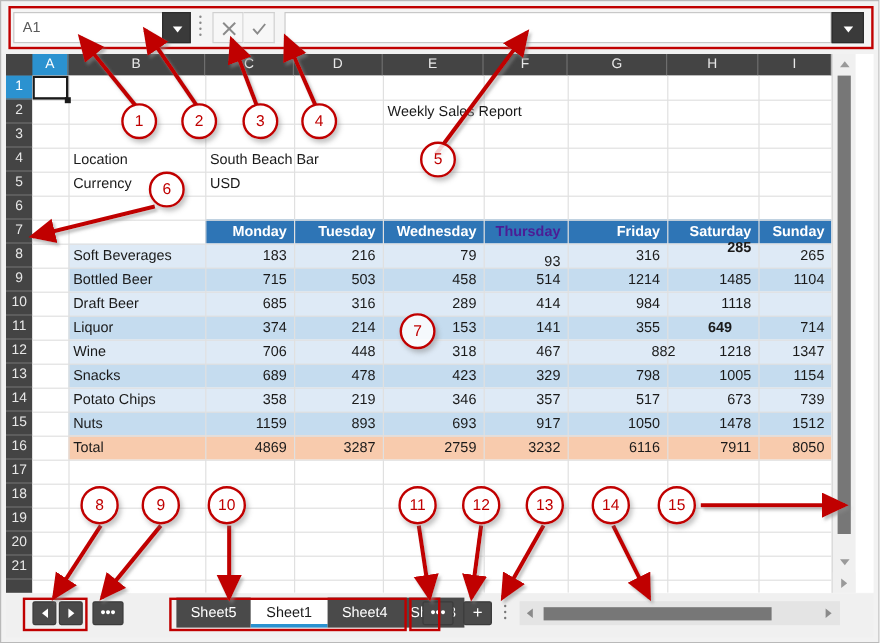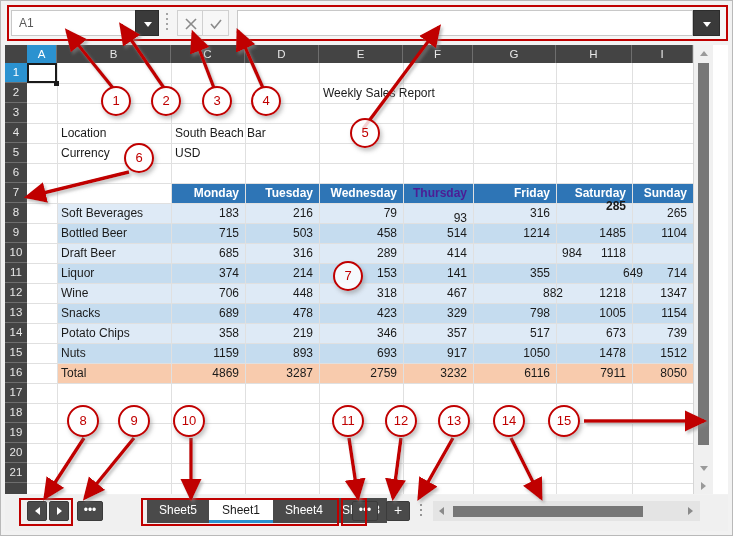--- a/index.html
+++ b/index.html
@@ -229,30 +229,30 @@
           <div class="cell r" style="left: 292px; width: 78px; top: 160px;">458</div>
           <div class="cell r" style="left: 376px; width: 64px; top: 160px;">514</div>
           <div class="cell r" style="left: 446px; width: 77px; top: 160px;">1214</div>
           <div class="cell r" style="left: 529px; width: 70px; top: 160px;">1485</div>
           <div class="cell r" style="left: 605px; width: 55px; top: 160px;">1104</div>
           <div class="cell" style="left: 34px; width: 106px; top: 180px;">Draft Beer</div>
           <div class="cell r" style="left: 144px; width: 68px; top: 180px;">685</div>
           <div class="cell r" style="left: 218px; width: 68px; top: 180px;">316</div>
           <div class="cell r" style="left: 292px; width: 78px; top: 180px;">289</div>
           <div class="cell r" style="left: 376px; width: 64px; top: 180px;">414</div>
-          <div class="cell r" style="left: 446px; width: 77px; top: 180px; padding-left: 32px;">984</div>
+          <div class="cell r" style="left: 446px; width: 77px; top: 180px;">984</div>
           <div class="cell r" style="left: 529px; width: 70px; top: 180px;">1118</div>
           <div class="cell r" style="left: 605px; width: 55px; top: 180px; margin-left: 40px;">1215</div>
           <div class="cell" style="left: 34px; width: 106px; top: 200px;">Liquor</div>
           <div class="cell r" style="left: 144px; width: 68px; top: 200px;">374</div>
           <div class="cell r" style="left: 218px; width: 68px; top: 200px;">214</div>
           <div class="cell r" style="left: 292px; width: 78px; top: 200px;">153</div>
           <div class="cell r" style="left: 376px; width: 64px; top: 200px;">141</div>
           <div class="cell r" style="left: 446px; width: 77px; top: 200px;">355</div>
-          <div class="cell r" style="left: 546px; width: 70px; top: 200px;">649</div>
+          <div class="cell r" style="left: 513px; width: 70px; top: 200px; font-weight: bold;">649</div>
           <div class="cell r" style="left: 605px; width: 55px; top: 200px;">714</div>
           <div class="cell" style="left: 34px; width: 106px; top: 220px;">Wine</div>
           <div class="cell r" style="left: 144px; width: 68px; top: 220px;">706</div>
           <div class="cell r" style="left: 218px; width: 68px; top: 220px;">448</div>
           <div class="cell r" style="left: 292px; width: 78px; top: 220px;">318</div>
           <div class="cell r" style="left: 376px; width: 64px; top: 220px;">467</div>
           <div class="cell r" style="left: 446px; width: 77px; top: 220px; padding-left: 13px;">882</div>
           <div class="cell r" style="left: 529px; width: 70px; top: 220px;">1218</div>
           <div class="cell r" style="left: 605px; width: 55px; top: 220px;">1347</div>
           <div class="cell" style="left: 34px; width: 106px; top: 240px;">Snacks</div>

